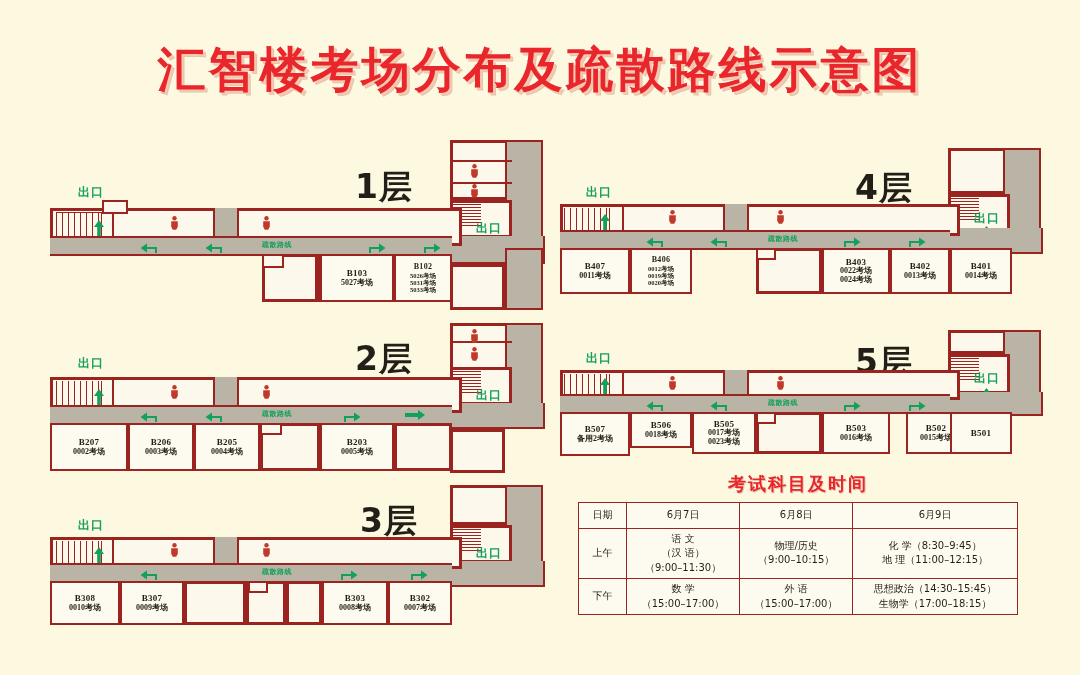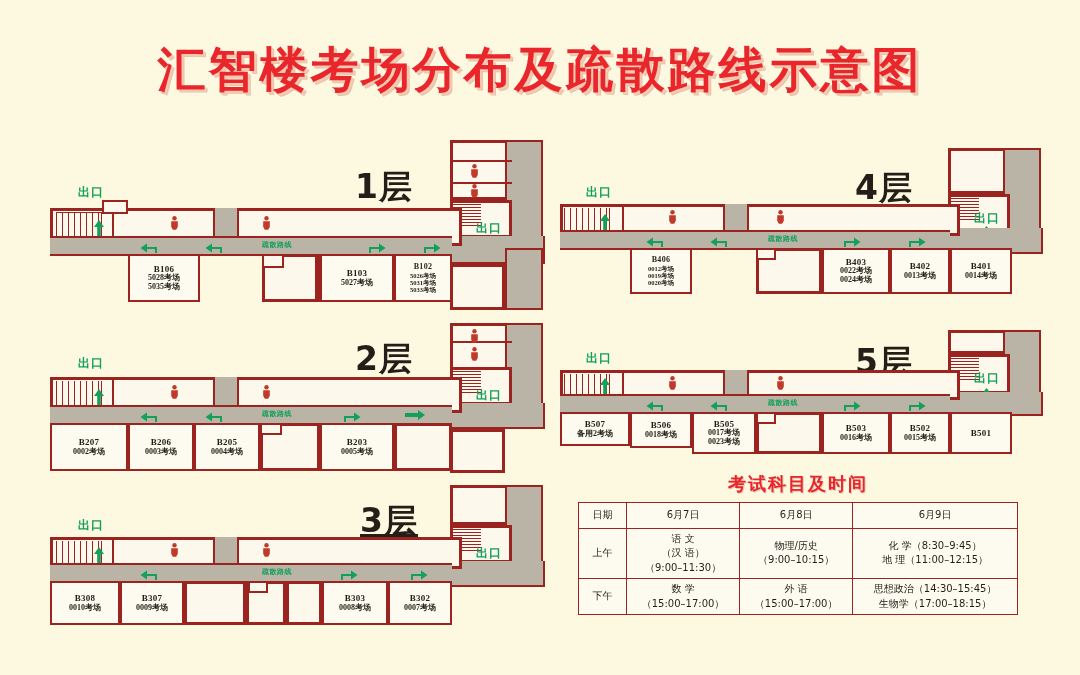--- a/index.html
+++ b/index.html
@@ -228,25 +228,20 @@
     <svg width="18" height="15" viewBox="0 0 18 15">
         <path d="M1 14 V8 h10 V4.5 L17.5 9 L11 13.5 V10 H3 v4z" fill="#12a05a"></path>
       </svg>
   </div>
   <div class="ga" style="left:373px; top:99px;">
     <svg width="18" height="15" viewBox="0 0 18 15">
         <path d="M1 14 V8 h10 V4.5 L17.5 9 L11 13.5 V10 H3 v4z" fill="#12a05a"></path>
       </svg>
   </div>
 
-  <div class="room" style="left:78px; top:114px; width:72px; height:48px;">
-    <span class="rid">B106</span>
-    <span class="rex">5028考场</span>
-    <span class="rex">5035考场</span>
-  </div>
   <div class="wall" style="left:212px; top:114px; width:56px; height:48px;"></div>
   <div class="wall thin" style="left:212px; top:114px; width:22px; height:14px;"></div>
   <div class="wall" style="left:268px; top:114px; width:44px; height:48px;"></div>
   <div class="room" style="left:270px; top:114px; width:74px; height:48px;">
     <span class="rid">B103</span>
     <span class="rex">5027考场</span>
   </div>
   <div class="room small" style="left:344px; top:114px; width:58px; height:48px;">
     <span class="rid">B102</span>
     <span class="rex">5026考场</span>
@@ -366,21 +361,21 @@
   <div class="wall thin" style="left:210px; top:108px; width:22px; height:12px;"></div>
   <div class="room" style="left:270px; top:108px; width:74px; height:48px;">
     <span class="rid">B203</span>
     <span class="rex">0005考场</span>
   </div>
   <div class="wall" style="left:344px; top:108px; width:58px; height:48px;"></div>
 </div>
 
 <div class="floor" id="floor-3" style="left:50px; top:485px; width:520px; height:160px;">
 
-  <div class="floor-label" style="left:310px; top:14px;text-decoration:underline;">3层</div>
+  <div class="floor-label" style="left:310px; top:14px;">3层</div>
 
   <div class="wall" style="left:400px; top:0px; width:62px; height:40px;"></div>
   <div class="shaft" style="left:455px; top:0px; width:38px; height:90px;"></div>
   <div class="wall" style="left:400px; top:40px; width:62px; height:38px;"></div>
   <div class="stairs" style="left:403px; top:44px; width:28px; height:22px;">
     <i style="top:0"></i>
       <i style="top:3px"></i>
       <i style="top:6px"></i>
       <i style="top:9px"></i>
       <i style="top:12px"></i>
@@ -543,20 +538,24 @@
     <svg width="18" height="15" viewBox="0 0 18 15">
         <path d="M1 14 V8 h10 V4.5 L17.5 9 L11 13.5 V10 H3 v4z" fill="#12a05a"></path>
       </svg>
   </div>
   <div class="ga" style="left:348px; top:85px;">
     <svg width="18" height="15" viewBox="0 0 18 15">
         <path d="M1 14 V8 h10 V4.5 L17.5 9 L11 13.5 V10 H3 v4z" fill="#12a05a"></path>
       </svg>
   </div>
 
+  <div class="room" style="left:0px; top:100px; width:70px; height:46px;">
+    <span class="rid">B407</span>
+    <span class="rex">0011考场</span>
+  </div>
   <div class="room small" style="left:70px; top:100px; width:62px; height:46px;">
     <span class="rid">B406</span>
     <span class="rex">0012考场</span>
     <span class="rex">0019考场</span>
     <span class="rex">0020考场</span>
   </div>
   <div class="wall" style="left:196px; top:100px; width:66px; height:46px;"></div>
   <div class="wall thin" style="left:196px; top:100px; width:20px; height:12px;"></div>
   <div class="room" style="left:262px; top:100px; width:68px; height:46px;">
     <span class="rid">B403</span>
@@ -647,40 +646,40 @@
     <svg width="18" height="15" viewBox="0 0 18 15">
         <path d="M1 14 V8 h10 V4.5 L17.5 9 L11 13.5 V10 H3 v4z" fill="#12a05a"></path>
       </svg>
   </div>
   <div class="ga" style="left:348px; top:67px;">
     <svg width="18" height="15" viewBox="0 0 18 15">
         <path d="M1 14 V8 h10 V4.5 L17.5 9 L11 13.5 V10 H3 v4z" fill="#12a05a"></path>
       </svg>
   </div>
 
-  <div class="room" style="left:0px; top:82px; width:70px; height:34px;">
+  <div class="room" style="left:0px; top:82px; width:70px; height:44px;">
     <span class="rid">B507</span>
     <span class="rex">备用2考场</span>
   </div>
   <div class="room" style="left:70px; top:82px; width:62px; height:36px;">
     <span class="rid">B506</span>
     <span class="rex">0018考场</span>
   </div>
   <div class="room" style="left:132px; top:82px; width:64px; height:42px;">
     <span class="rid">B505</span>
     <span class="rex">0017考场</span>
     <span class="rex">0023考场</span>
   </div>
   <div class="wall" style="left:196px; top:82px; width:66px; height:42px;"></div>
   <div class="wall thin" style="left:196px; top:82px; width:20px; height:12px;"></div>
   <div class="room" style="left:262px; top:82px; width:68px; height:42px;">
     <span class="rid">B503</span>
     <span class="rex">0016考场</span>
   </div>
-  <div class="room" style="left:330px; top:82px; width:60px; height:42px;">
+  <div class="room" style="left:346px; top:82px; width:60px; height:42px;">
     <span class="rid">B502</span>
     <span class="rex">0015考场</span>
   </div>
   <div class="room" style="left:390px; top:82px; width:62px; height:42px;">
     <span class="rid">B501</span>
   </div>
 </div>
 
 <div class="sched-wrap">
   <div class="sched-title">考试科目及时间</div>

